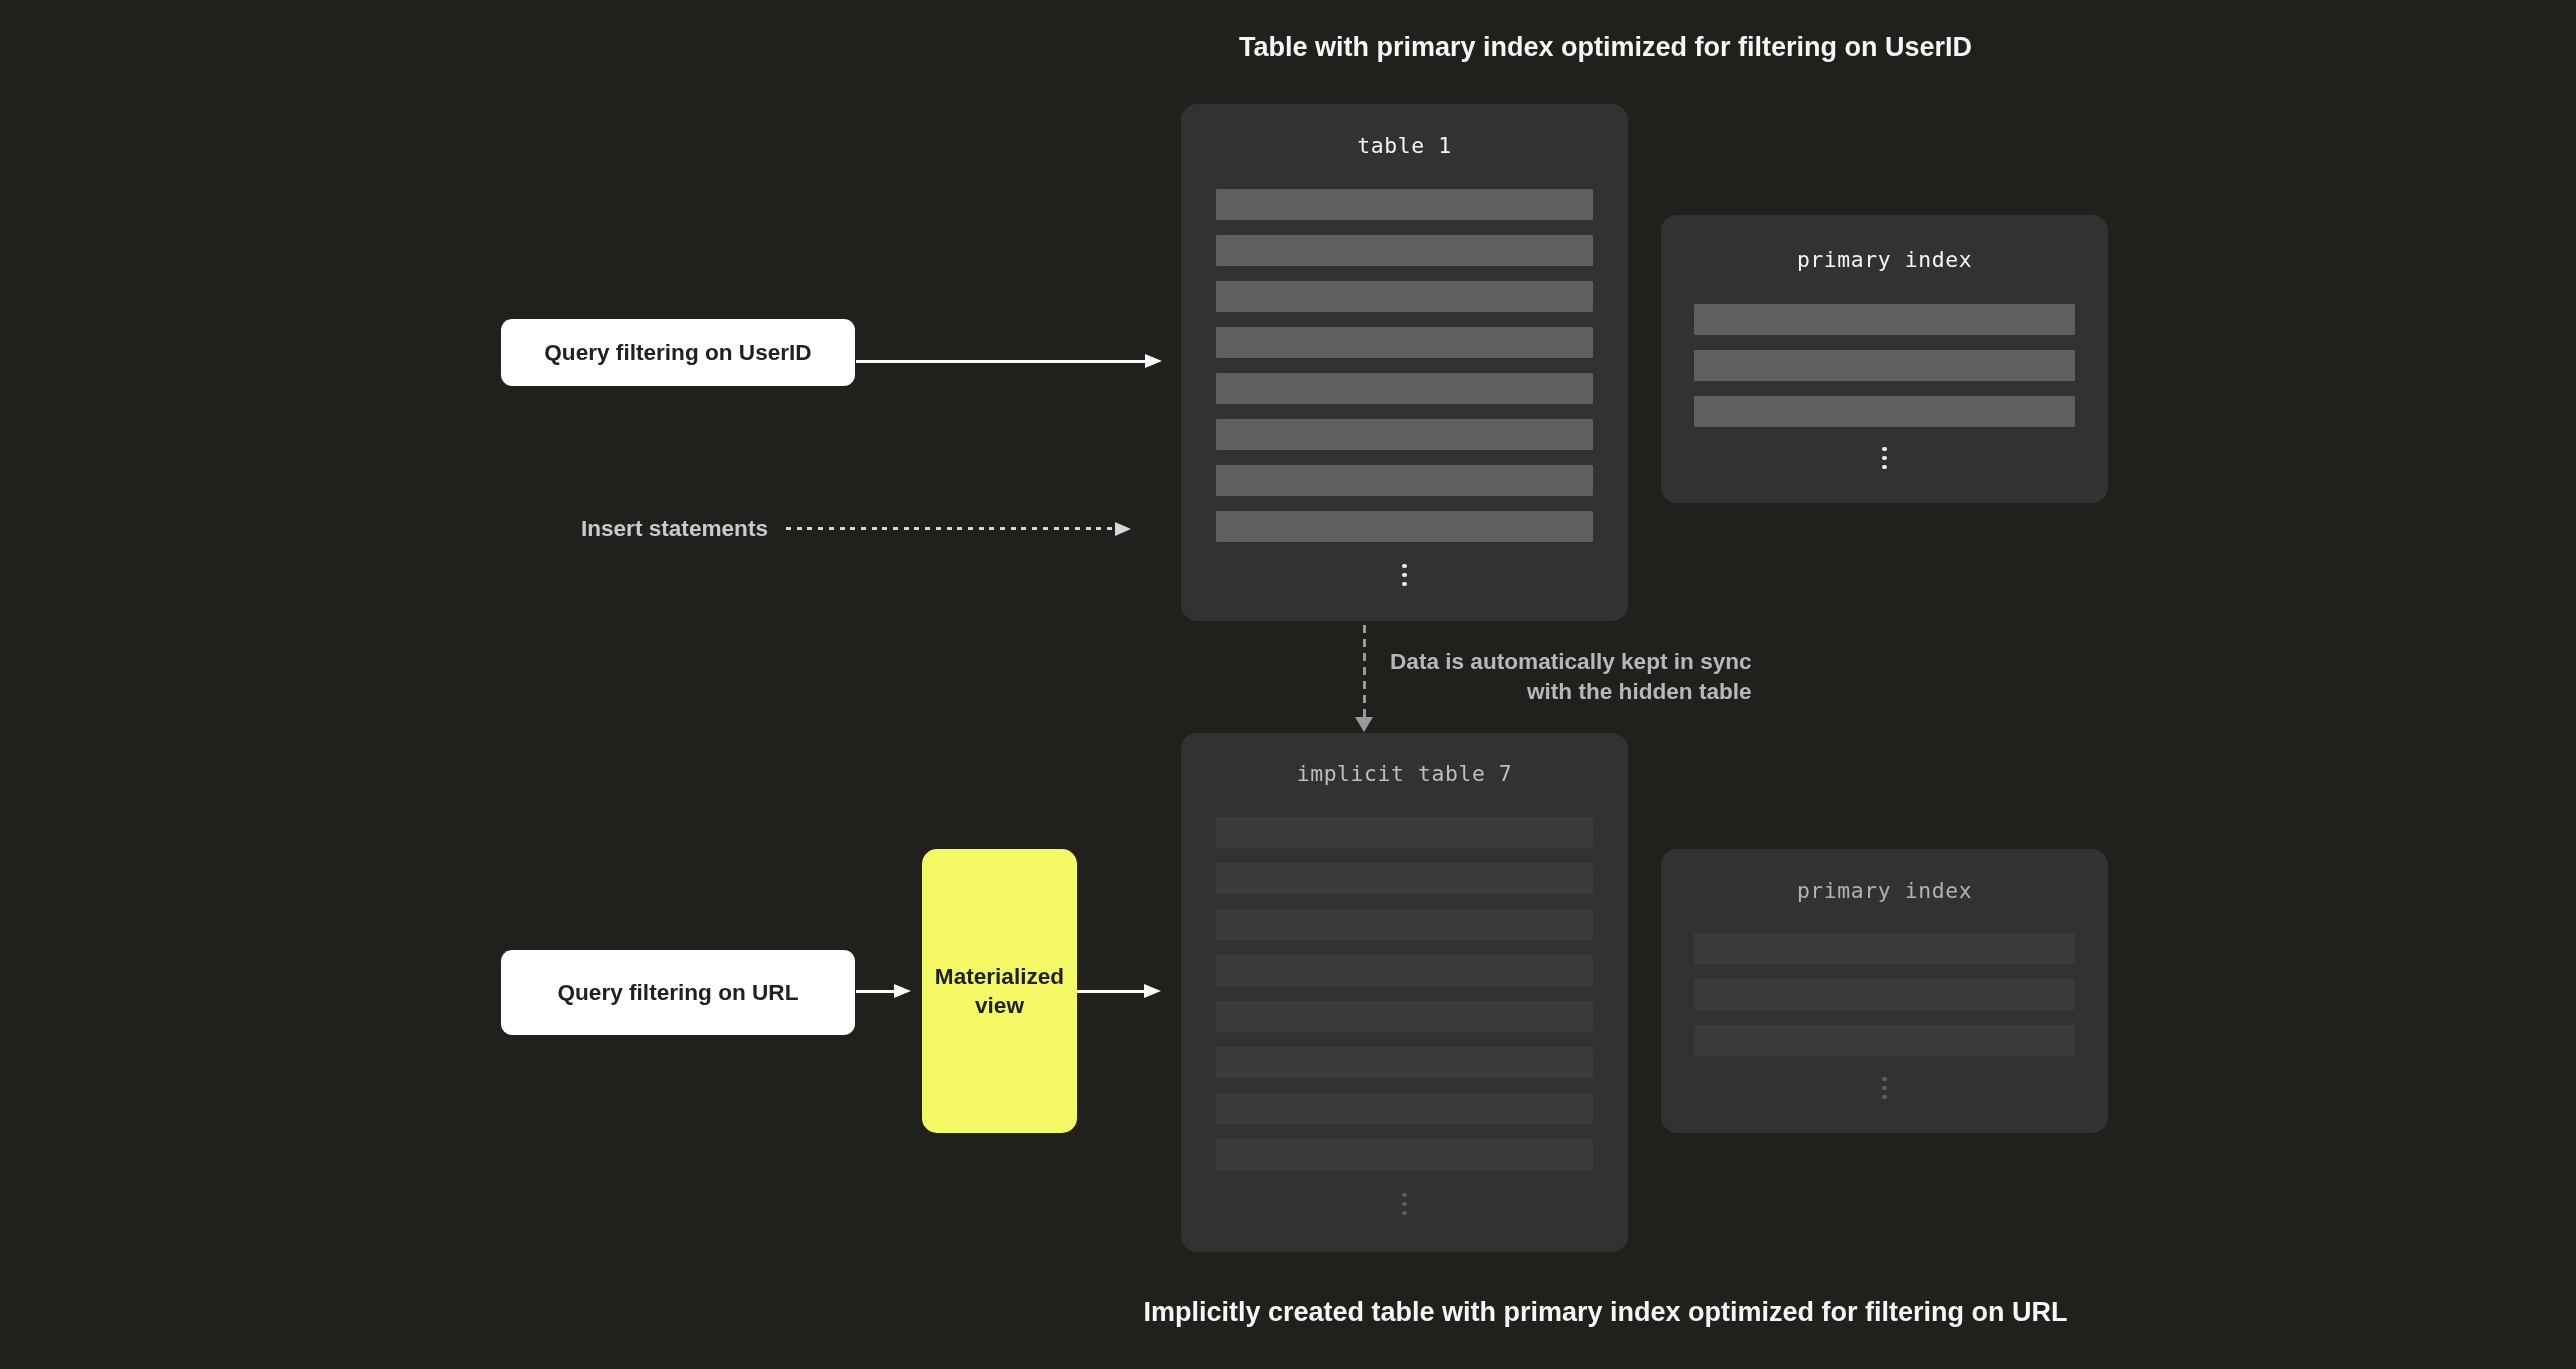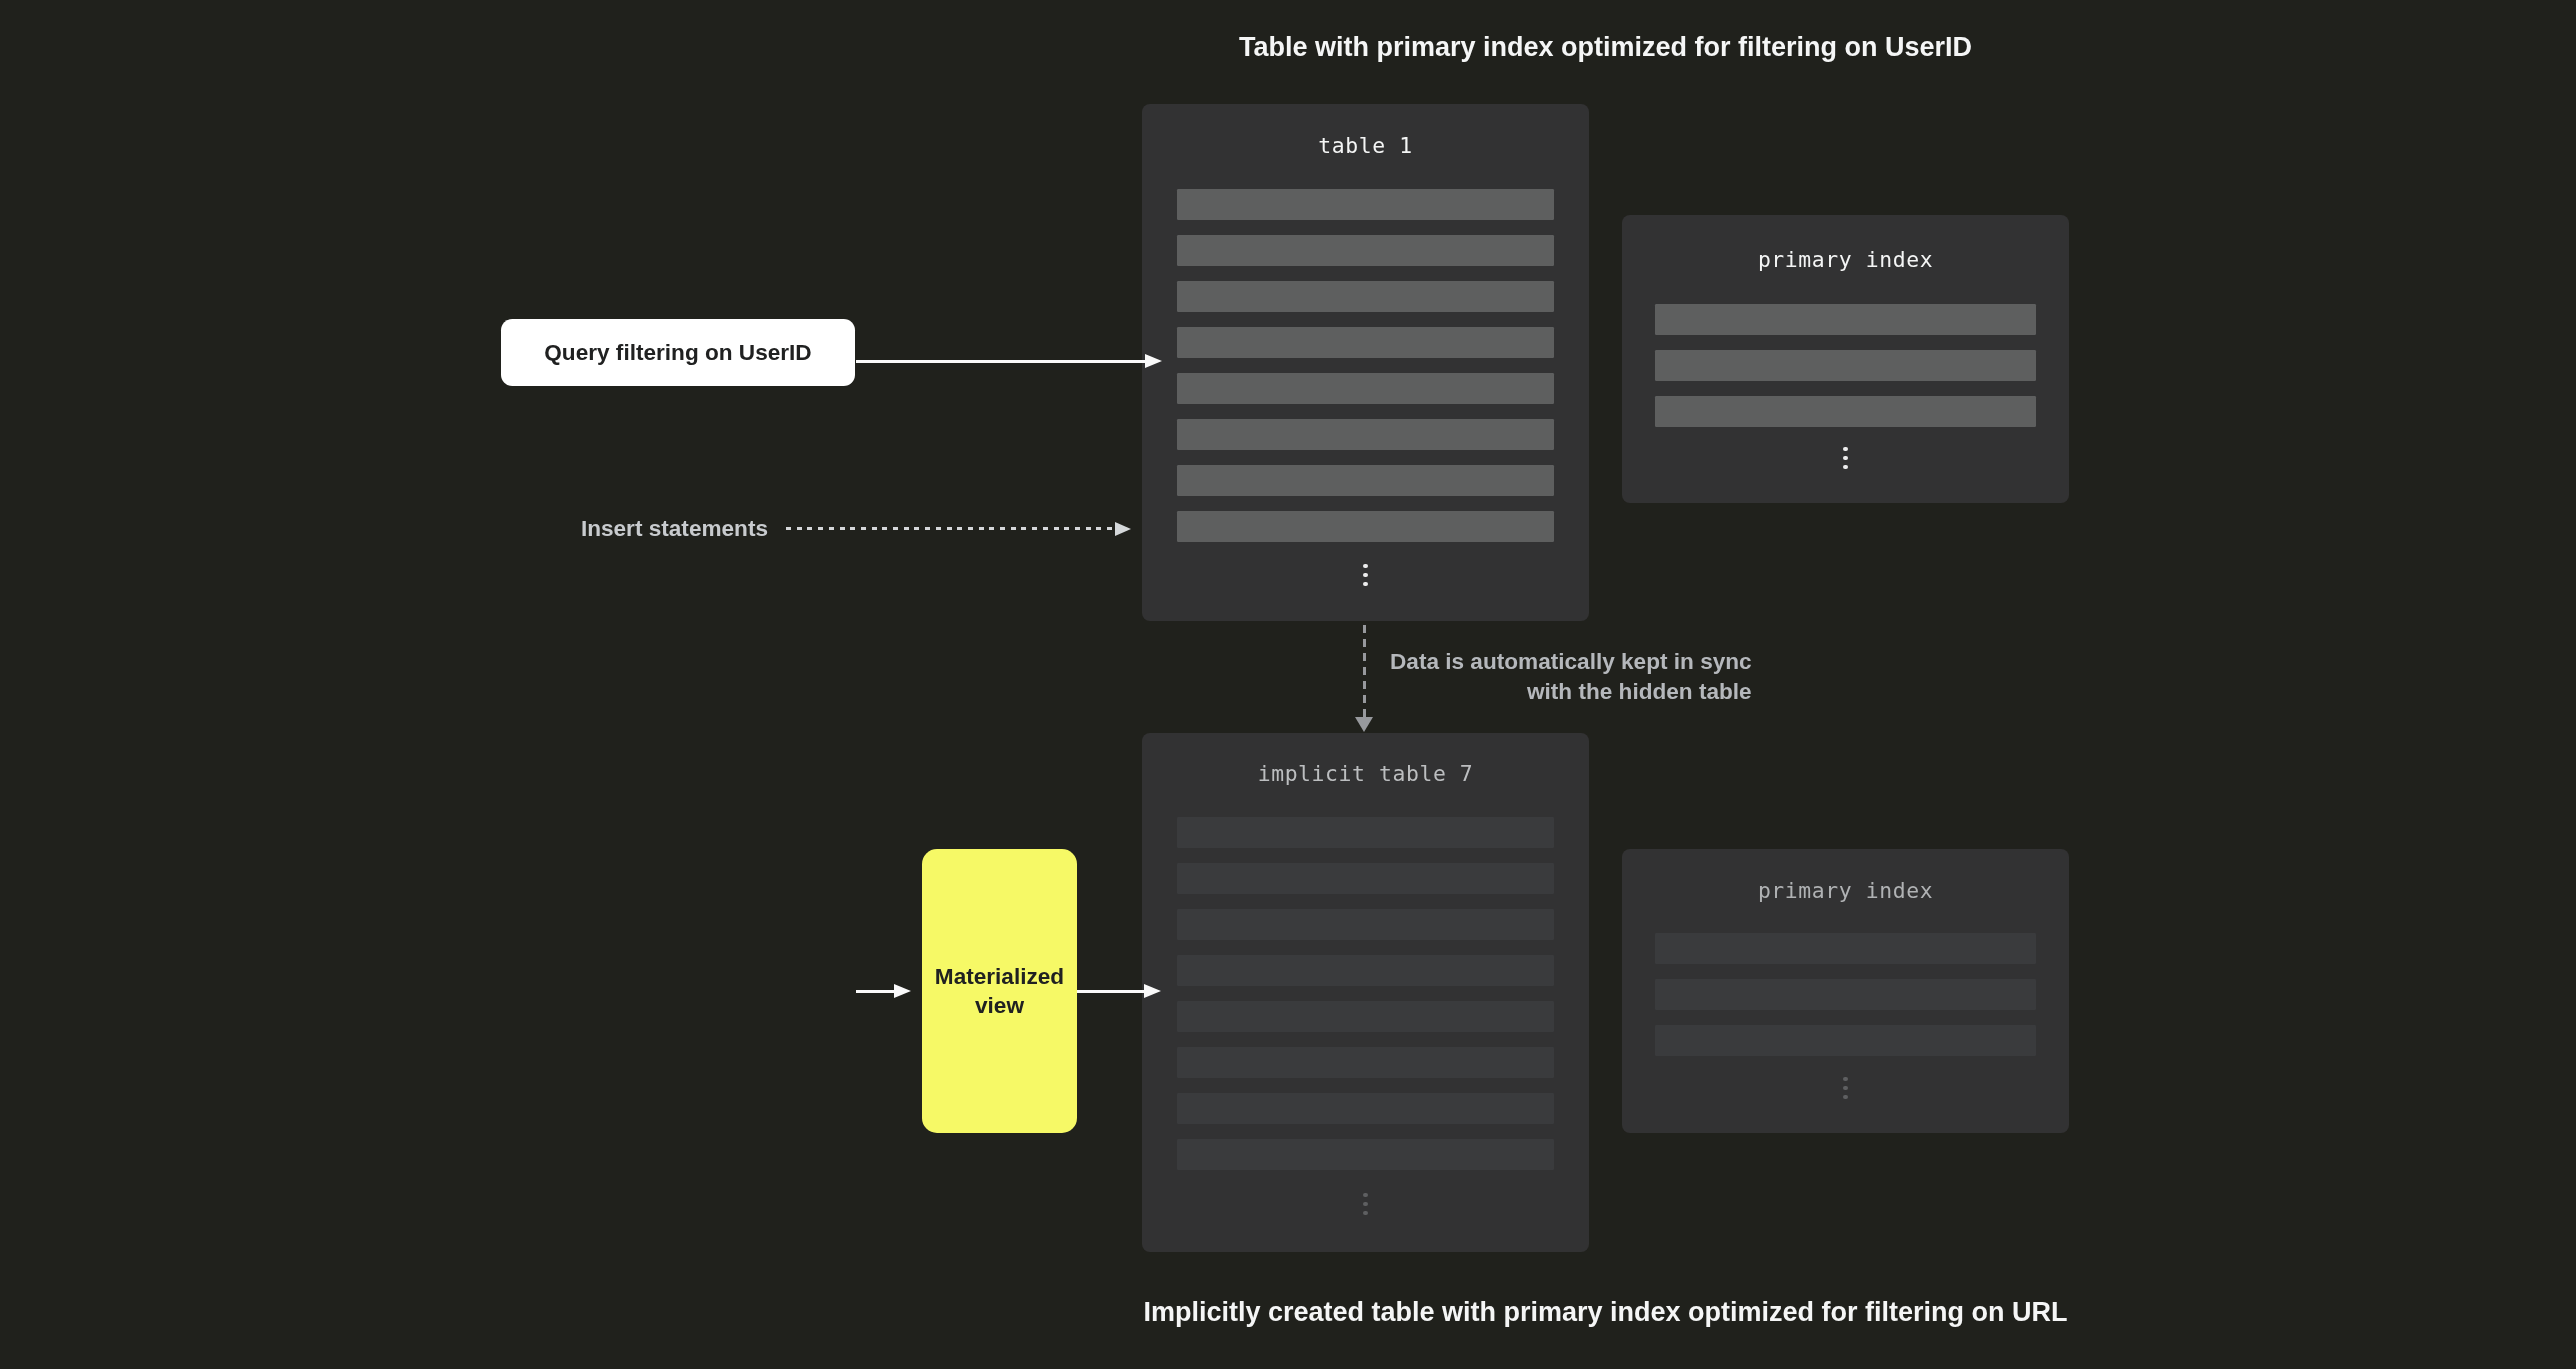--- a/index.html
+++ b/index.html
@@ -16,21 +16,21 @@
     position:relative;width:2576px;height:1369px;overflow:hidden;
     background:var(--background);
     font-family:"Liberation Sans",sans-serif;
   }
   .abs{position:absolute;}
   .caption{
     font-size:27px;font-weight:bold;color:var(--text-white);
     text-align:center;letter-spacing:0px;white-space:nowrap;
   }
   .panel{
-    position:absolute;background:var(--panel);border-radius:8px;
+    position:absolute;background:var(--panel);border-radius:16px;margin-left:39px;
   }
   .panel-title{
     position:absolute;left:0;right:0;text-align:center;
     font-family:"DejaVu Sans Mono","Liberation Mono",monospace;
     font-size:21.4px;letter-spacing:0.6px;white-space:nowrap;
   }
   .title-white{color:#f4f5f5;}
   .title-dim{color:var(--title-dim);}
   .title-dim2{color:var(--title-dim2);}
   .rows{position:absolute;display:flex;flex-direction:column;gap:15px;}
@@ -166,20 +166,23 @@
         <div class="row row-dim"></div>
         <div class="row row-dim"></div>
       </div>
     <div class="ellipsis dim" style="top:228px;">
         <i></i>
         <i></i>
         <i></i>
       </div>
   </div>
 
+  <div class="white-box" style="left:501px;top:950px;width:354px;height:85px;">
+    <span>Query filtering on URL</span>
+  </div>
 
   <div class="hline" style="left:856px;top:990px;width:39px;"></div>
   <div class="head-right" style="left:894px;top:984px;"></div>
 
   <div class="yellow-box" style="left:922px;top:849px;width:155px;height:284px;">
     <span>Materialized view</span>
   </div>
 
   <div class="hline" style="left:1077px;top:990px;width:68px;"></div>
   <div class="head-right" style="left:1144px;top:984px;"></div>

